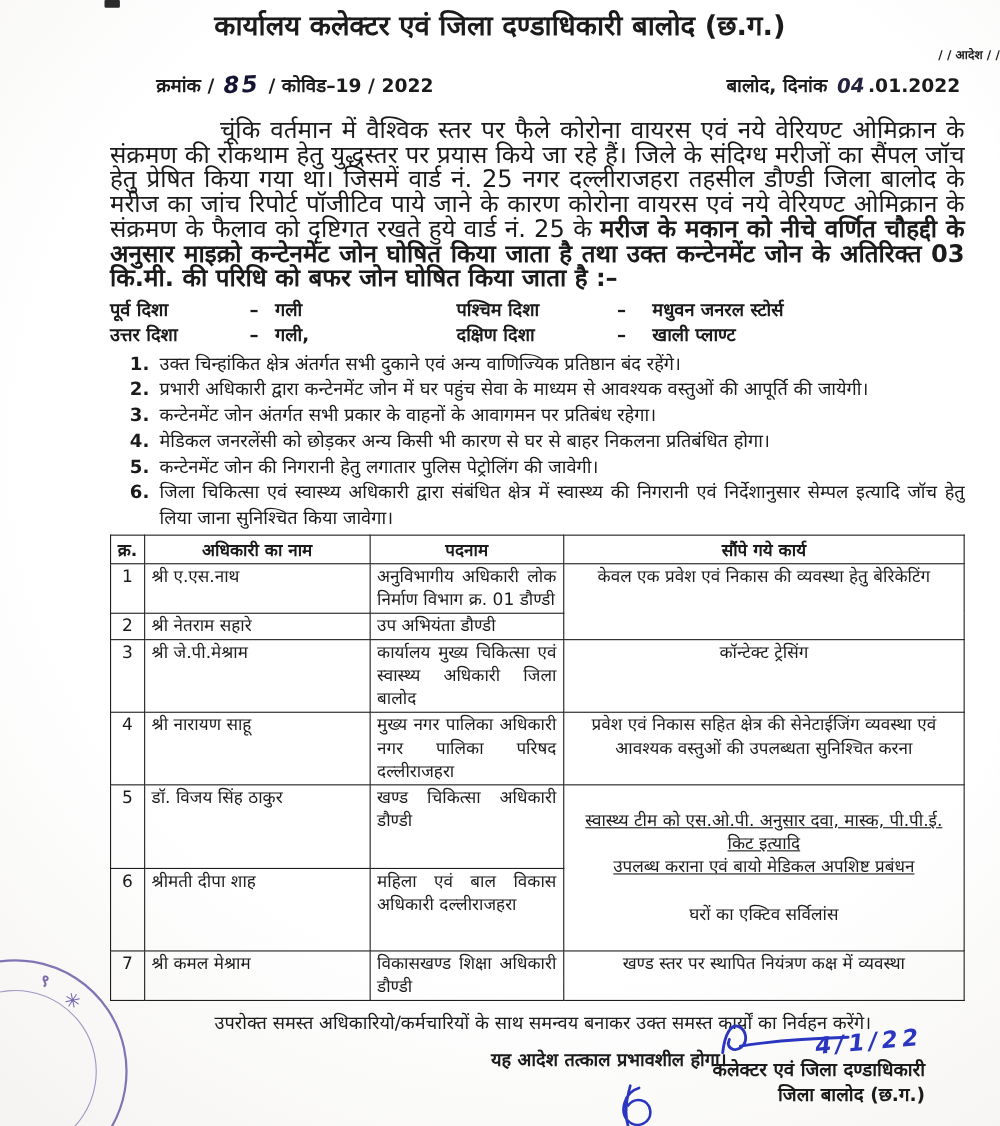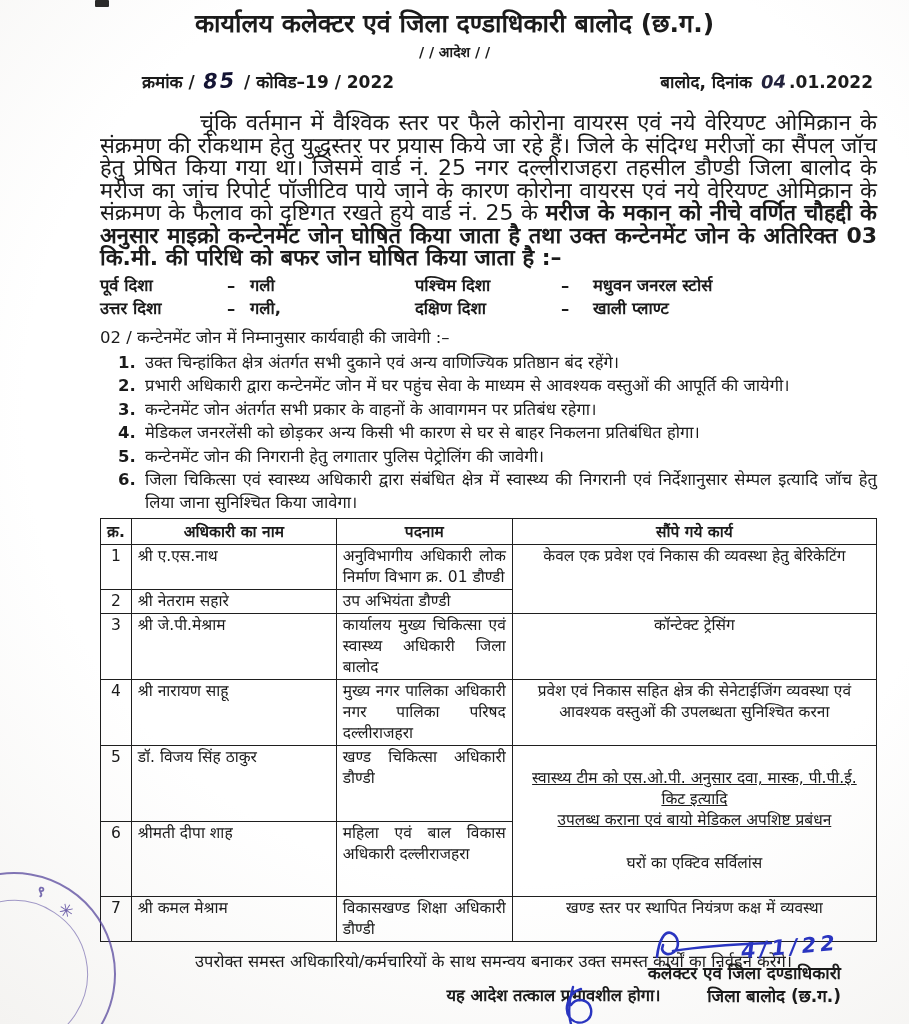--- a/index.html
+++ b/index.html
@@ -12,21 +12,21 @@
     font-family:"DejaVu Sans", sans-serif;
     color:#1b1b1b;
     overflow:hidden;
     box-sizing:border-box;
   }
   .artifact-top{position:absolute;left:95px;top:0;width:14px;height:7px;background:#2a2a2a;border-radius:1px;}
   .doc-title{
     text-align:center;font-weight:bold;font-size:25px;line-height:1.25;
     padding-top:8px;letter-spacing:0px;
   }
-  .doc-subtitle{text-align:center;font-weight:bold;font-size:14px;margin-top:3px;}
+  .doc-subtitle{text-align:right;font-weight:bold;font-size:11px;margin-top:3px;}
   .ref-row{
     display:flex;justify-content:space-between;align-items:baseline;
     margin:8px 36px 0 142px;font-size:17px;
   }
   .ref-left{font-weight:600;}
   .hand{
     font-style:italic;color:#141433;font-size:21px;font-weight:600;
     display:inline-block;transform:rotate(-3deg);padding:0 8px;letter-spacing:2px;
   }
   .hand-sm{font-style:italic;color:#23233d;font-size:18px;font-weight:600;display:inline-block;transform:rotate(-2deg);padding:0 3px;}
@@ -137,21 +137,20 @@
         <span class="dash">–</span>
         <span>गली,</span>
       </div>
       <div class="bnd bnd-r">
         <span class="lbl">दक्षिण दिशा</span>
         <span class="dash">–</span>
         <span>खाली प्लाण्ट</span>
       </div>
     </div>
 
-    <div class="sec-heading">02 / कन्टेनमेंट जोन में निम्नानुसार कार्यवाही की जावेगी :–</div>
 
     <div class="num-list">
       <div class="num-item">
         <span class="n">1.</span>
         <span class="t">उक्त चिन्हांकित क्षेत्र अंतर्गत सभी दुकाने एवं अन्य वाणिज्यिक प्रतिष्ठान बंद रहेंगे।</span>
       </div>
       <div class="num-item">
         <span class="n">2.</span>
         <span class="t">प्रभारी अधिकारी द्वारा कन्टेनमेंट जोन में घर पहुंच सेवा के माध्यम से आवश्यक वस्तुओं की आपूर्ति की जायेगी।</span>
       </div>

